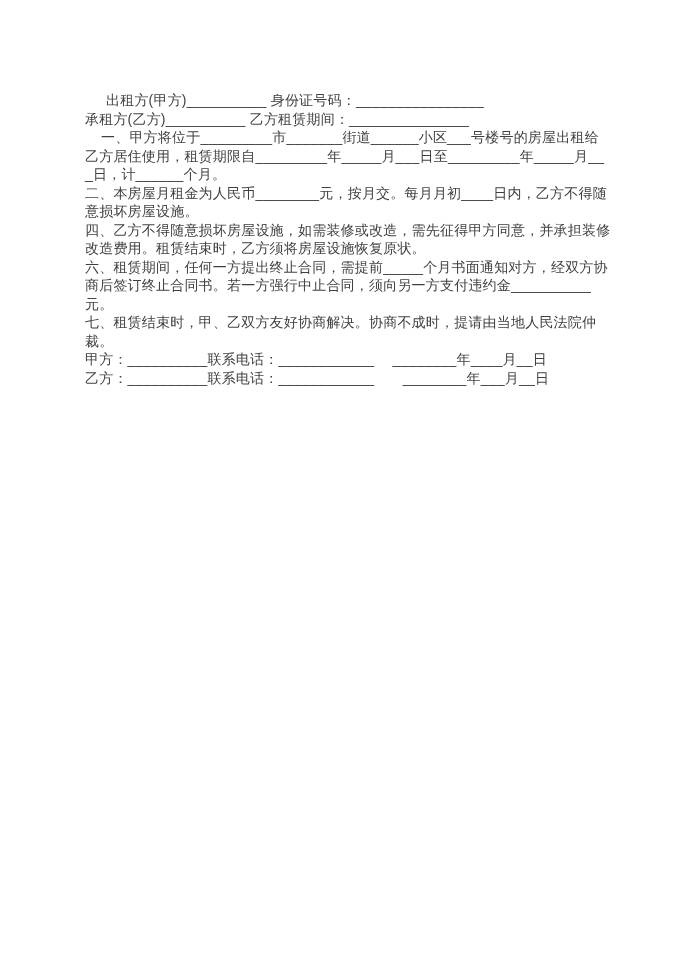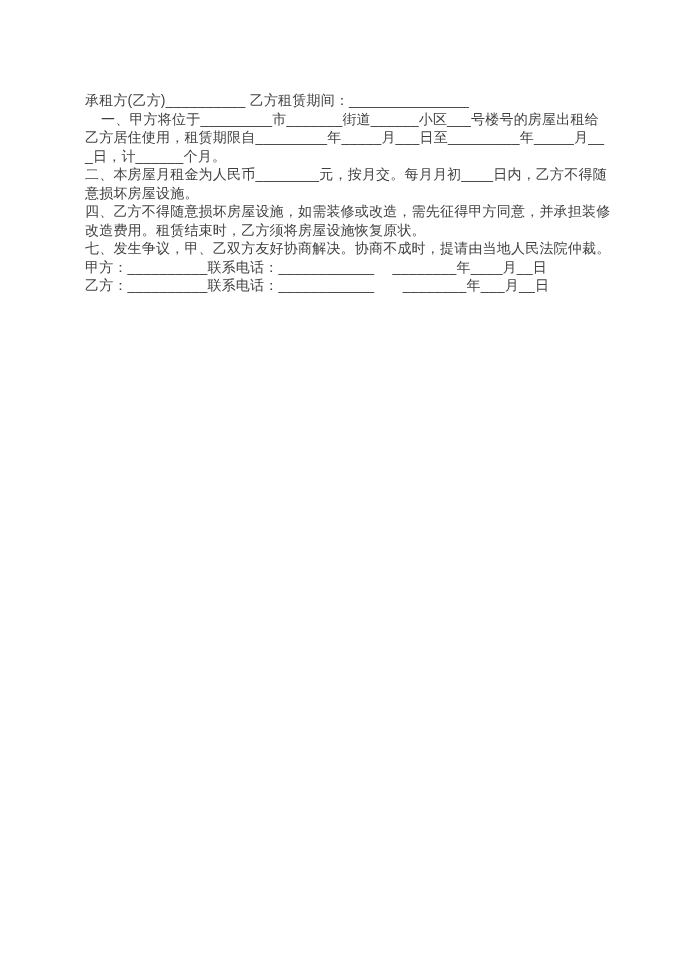--- a/index.html
+++ b/index.html
@@ -37,21 +37,23 @@
   }
   .indent-lg {
     text-indent: 21px;
   }
 </style>
 </head>
 <body>
 
 <div class="screen">
   <div class="doc-body">
+    <p class="indent-lg">出租方(甲方)__________ 身份证号码：________________</p>
     <p>承租方(乙方)__________ 乙方租赁期间：_______________</p>
     <p class="indent">一、甲方将位于_________市_______街道______小区___号楼号的房屋出租给乙方居住使用，租赁期限自_________年_____月___日至_________年_____月___日，计______个月。</p>
     <p>二、本房屋月租金为人民币________元，按月交。每月月初____日内，乙方不得随意损坏房屋设施。</p>
     <p>四、乙方不得随意损坏房屋设施，如需装修或改造，需先征得甲方同意，并承担装修改造费用。租赁结束时，乙方须将房屋设施恢复原状。</p>
-    <p>七、发生争议，甲、乙双方友好协商解决。协商不成时，提请由当地人民法院仲裁。</p>
+    <p>六、租赁期间，任何一方提出终止合同，需提前_____个月书面通知对方，经双方协商后签订终止合同书。若一方强行中止合同，须向另一方支付违约金__________元。</p>
+    <p>七、租赁结束时，甲、乙双方友好协商解决。协商不成时，提请由当地人民法院仲裁。</p>
     <p>甲方：__________联系电话：____________　 ________年____月__日</p>
     <p>乙方：__________联系电话：____________　　________年___月__日</p>
   </div>
 </div>
 
 </body></html>

